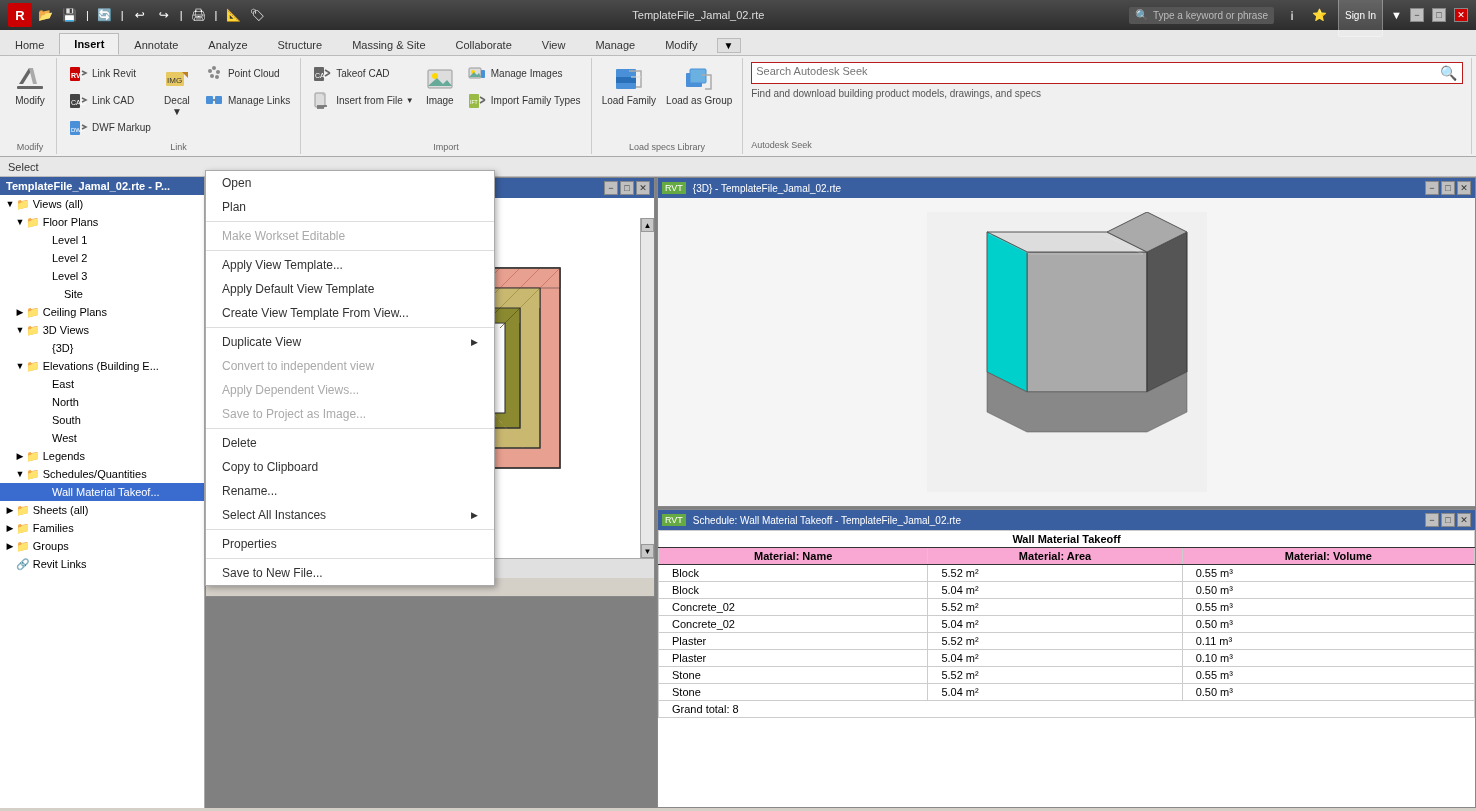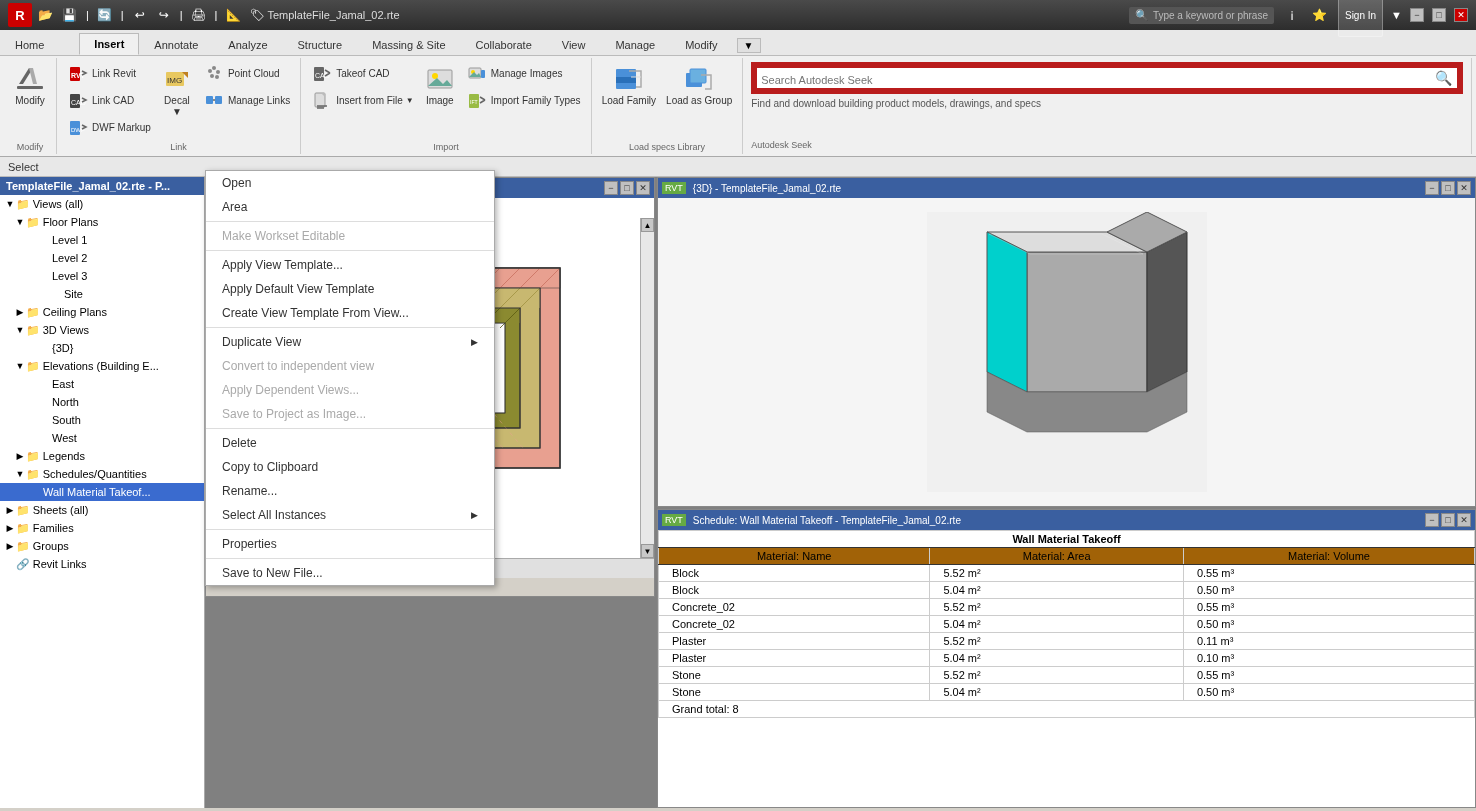--- a/index.html
+++ b/index.html
@@ -9,21 +9,21 @@
     .title-bar {
       height: 30px;
       background: linear-gradient(to bottom, #4a4a4a, #2d2d2d);
       display: flex;
       align-items: center;
       padding: 0 8px;
       color: #fff;
       font-size: 11px;
     }
     .title-bar-left { display: flex; align-items: center; gap: 4px; }
-    .title-bar-center { flex: 1; text-align: left; color: #ddd; font-size: 11px; }
+    .title-bar-center { flex: 1; text-align: center; color: #ddd; font-size: 11px; }
     .title-bar-right { display: flex; align-items: center; gap: 8px; }
     .tb-btn { background: rgba(255,255,255,0.15); border: 1px solid rgba(255,255,255,0.3); color: #fff; padding: 15px 6px; font-size: 10px; cursor: pointer; border-radius: 2px; }
 
     
     .qa-icon { width: 20px; height: 20px; display: inline-flex; align-items: center; justify-content: center; cursor: pointer; color: #fff; font-size: 12px; }
 
     
     .ribbon {
       background: #f0f0f0;
       border-bottom: 1px solid #aaa;
@@ -45,21 +45,20 @@
       display: flex;
       align-items: center;
       color: #333;
     }
     .ribbon-tab.active {
       background: #f0f0f0;
       border-color: #bbb;
       border-bottom: 1px solid #f0f0f0;
       color: #000;
       font-weight: bold;
-      margin-left: 20px;
     }
 
     .ribbon-content {
       display: flex;
       align-items: stretch;
       padding: 2px 4px;
       height: 100px;
       background: #f0f0f0;
     }
     .ribbon-group {
@@ -119,22 +118,22 @@
     
     .seek-section {
       display: flex;
       flex-direction: column;
       padding: 4px 8px;
       flex: 1;
       border-right: 1px solid #ccc;
     }
     .seek-search {
       display: flex;
-      align-items: flex-end;
-      border: 6px solid #b91c1c;
+      align-items: flex-start;
+      border: 1px solid #b91c1c;
       background: #fff;
       padding: 2px 4px;
       margin-bottom: 4px;
     }
     .seek-search input {
       border: none;
       outline: none;
       font-size: 11px;
       flex: 1;
       color: #999;
@@ -341,22 +340,22 @@
       border: 1px solid #ccc;
       padding: 2px 13px;
     }
     .sched-table .title-row td {
       text-align: center;
       font-weight: bold;
       background: #fff;
       border-bottom: 1px solid #333;
     }
     .sched-table .header-row th {
-      background: #a16207;
-      font-weight: normal;
+      background: #f9a8d4;
+      font-weight: bold;
       text-align: center;
       border-bottom: 1px solid #333;
     }
     .sched-table td { font-size: 11px; }
 
     
     .fp-drawing { width: 320px; height: 300px; }
 
     
     .td-drawing { width: 280px; height: 280px; }
@@ -687,21 +686,21 @@
         <span class="tree-toggle">▶</span>
         <span style="margin-right:3px;">📁</span>
         <span>Legends</span>
       </div>
 
       <div class="tree-item" style="padding-left:14px;">
         <span class="tree-toggle">▼</span>
         <span style="margin-right:3px;">📁</span>
         <span>Schedules/Quantities</span>
       </div>
-      <div class="tree-item selected" style="padding-left:31px;">
+      <div class="tree-item selected" style="padding-left:40px;">
         <span class="tree-toggle"></span>
         <span>Wall Material Takeof...</span>
       </div>
 
       <div class="tree-item" style="padding-left:4px;">
         <span class="tree-toggle">▶</span>
         <span style="margin-right:3px;">📁</span>
         <span>Sheets (all)</span>
       </div>
 
@@ -723,21 +722,21 @@
         <span>Revit Links</span>
       </div>
     </div>
   </div>
 
   <div class="context-menu">
     <div class="context-menu-item">
         <span>Open</span>
       </div>
     <div class="context-menu-item">
-        <span>Area</span>
+        <span>Plan</span>
       </div>
     <div class="context-menu-separator"></div>
     <div class="context-menu-item disabled">
         <span>Make Workset Editable</span>
       </div>
     <div class="context-menu-separator"></div>
     <div class="context-menu-item">
         <span>Apply View Template...</span>
       </div>
     <div class="context-menu-item">

